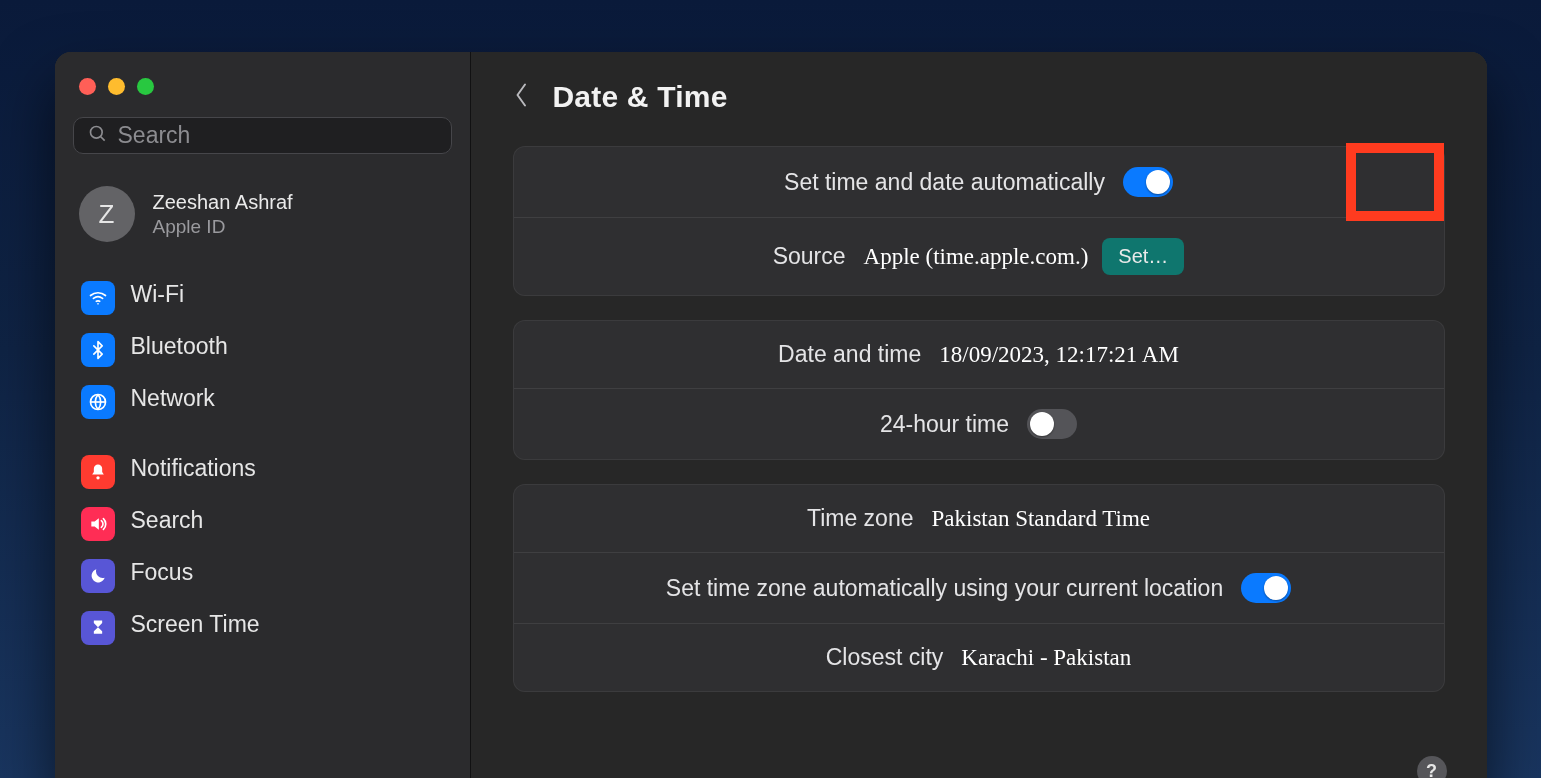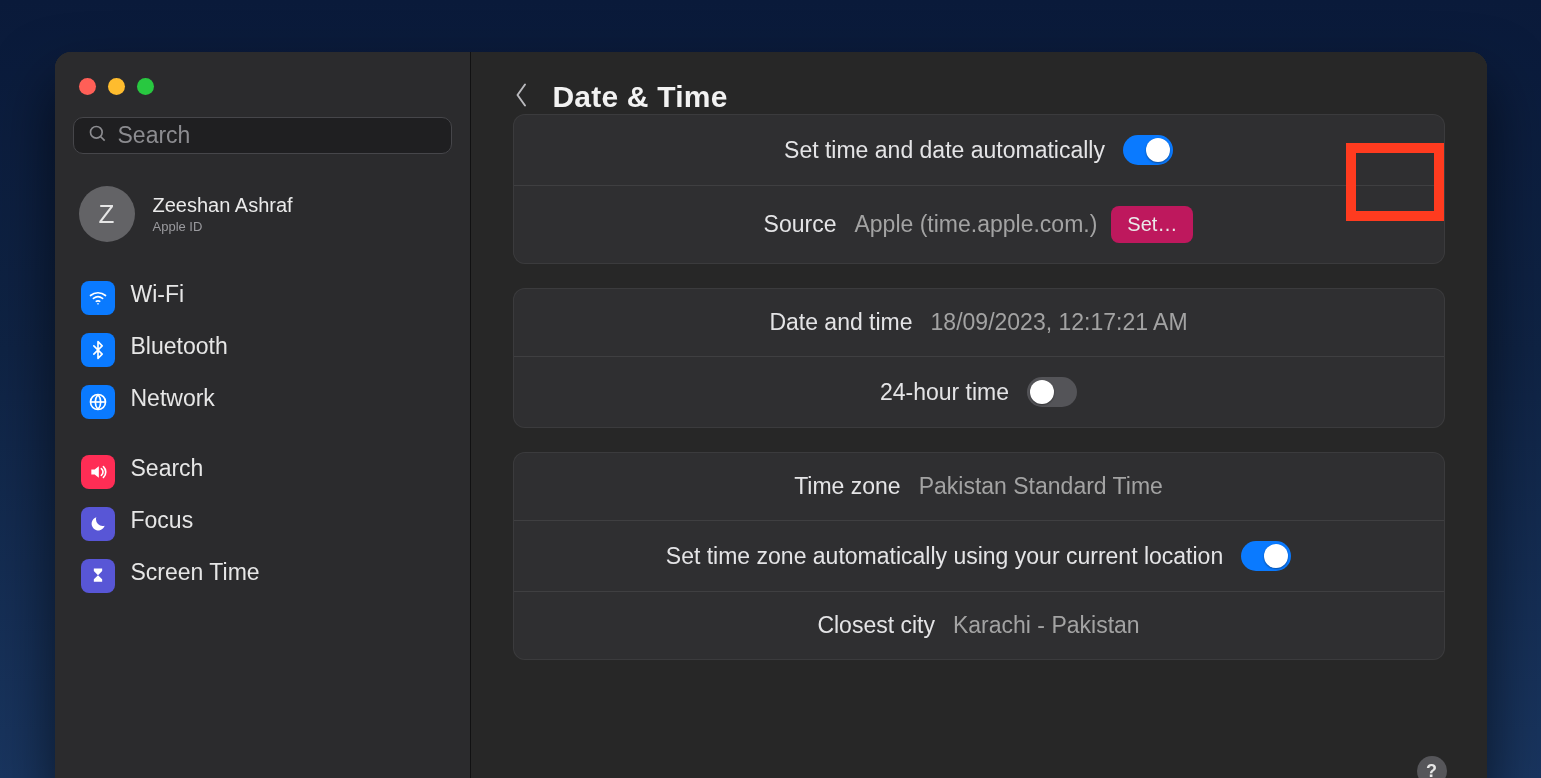--- a/index.html
+++ b/index.html
@@ -45,74 +45,74 @@
   .search input::placeholder{color:#8c8c90;}
   .search svg { width:20px; height:20px; stroke:#8c8c90; fill:none; stroke-width:2; }
 
   .account { display:flex; align-items:center; gap:18px; padding:6px 6px 24px 6px; }
   .avatar {
     width:56px; height:56px; border-radius:50%; background:#636366;
     display:flex; align-items:center; justify-content:center;
     color:#e6e6e6; font-size:26px; font-weight:500;
   }
   .account-name { color:#eaeaea; font-size:20px; }
-  .account-sub  { color:#9a9a9e; font-size:13px; margin-top:2px; }
+  .account-sub  { color:#9a9a9e; font-size:19px; margin-top:2px; }
 
   .nav-group { margin: 6px 0 12px 0; }
   .nav-item {
     display:flex; align-items:flex-start; gap:16px;
     padding:9px 8px; border-radius:8px; cursor:default;
   }
   .nav-item span { color:#e6e6e6; font-size:23px; }
   .ico {
     width:34px; height:34px; border-radius:8px;
     display:flex; align-items:center; justify-content:center;
     color:#fff; flex-shrink:0;
   }
   .ico svg { width:20px; height:20px; }
   .ico.blue   { background:#0a7aff; }
   .ico.red    { background:#ff3b30; }
   .ico.pink   { background:#ff2d55; }
   .ico.indigo { background:#5856d6; }
 
   
   .main { flex:1; background:#272727; padding: 28px 42px 0 42px; position:relative; }
-  .main-header { display:flex; align-items:center; gap:22px; }
+  .main-header { display:flex; align-items:center; gap:22px; margin-bottom:32px; }
   .back svg { width:18px; height:30px; stroke:#b9b9bd; fill:none; stroke-width:2.6; stroke-linecap:round; stroke-linejoin:round; }
   .main-title { color:#f2f2f2; font-size:30px; font-weight:700; letter-spacing:.2px; }
 
   .panel {
     background:#2f2f31;
     border:1px solid rgba(255,255,255,0.06);
     border-radius:12px;
     margin-bottom:24px;
   }
   .row {
     display:flex; align-items:center; justify-content:center;
     padding:20px 24px; gap:18px;
   }
   .row + .row { border-top:1px solid rgba(255,255,255,0.08); }
   .row-label { color:#e4e4e6; font-size:23px; }
-  .row-value { color:#a3a3a3; font-size:23px; }
+  .row-value { color:#ffffff; font-size:23px;font-family:Liberation Serif, serif; }
   .row-right { display:flex; align-items:center; gap:14px; }
 
   .toggle {
     width:50px; height:30px; border-radius:30px; position:relative;
     background:#545458; transition:background .15s;
   }
   .toggle .knob {
     position:absolute; top:3px; left:3px; width:24px; height:24px;
     border-radius:50%; background:#fff; box-shadow:0 1px 2px rgba(0,0,0,.4);
     transition:left .15s;
   }
   .toggle.on { background:#0a7aff; }
   .toggle.on .knob { left:23px; }
 
   .btn {
-    background:#be185d; color:#eaeaea; border:none; border-radius:8px;
+    background:#0f766e; color:#eaeaea; border:none; border-radius:8px;
     padding:7px 16px; font-size:20px; cursor:default;
   }
 
   .highlight-box {
     position:absolute;
     border:10px solid #ff3b1f;
     pointer-events:none;
   }
 
   .help {
@@ -181,20 +181,29 @@
               <path d="M12 3a14 14 0 0 1 0 18"></path>
               <path d="M12 3a14 14 0 0 0 0 18"></path>
             </svg>
         </div>
         <span>Network</span>
       </div>
     </div>
 
     <div class="nav-group">
       <div class="nav-item">
+        <div class="ico red">
+          <svg viewBox="0 0 24 24" fill="white">
+              <path d="M12 3a5 5 0 0 0-5 5v4l-2 3h14l-2-3V8a5 5 0 0 0-5-5z"></path>
+              <circle cx="12" cy="19" r="2"></circle>
+            </svg>
+        </div>
+        <span>Notifications</span>
+      </div>
+      <div class="nav-item">
         <div class="ico pink">
           <svg viewBox="0 0 24 24" fill="white">
               <path d="M4 9v6h4l5 4V5L8 9H4z"></path>
               <path d="M16 8a5 5 0 0 1 0 8" fill="none" stroke="white" stroke-width="2" stroke-linecap="round"></path>
               <path d="M18.5 5.5a9 9 0 0 1 0 13" fill="none" stroke="white" stroke-width="2" stroke-linecap="round"></path>
             </svg>
         </div>
         <span>Search</span>
       </div>
       <div class="nav-item">

